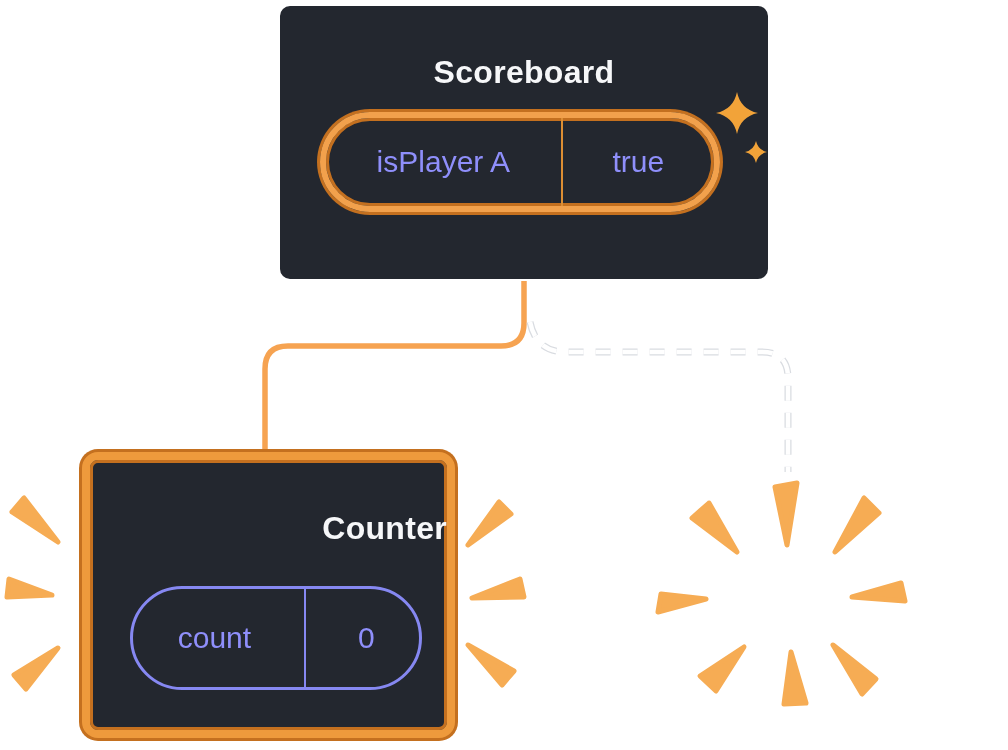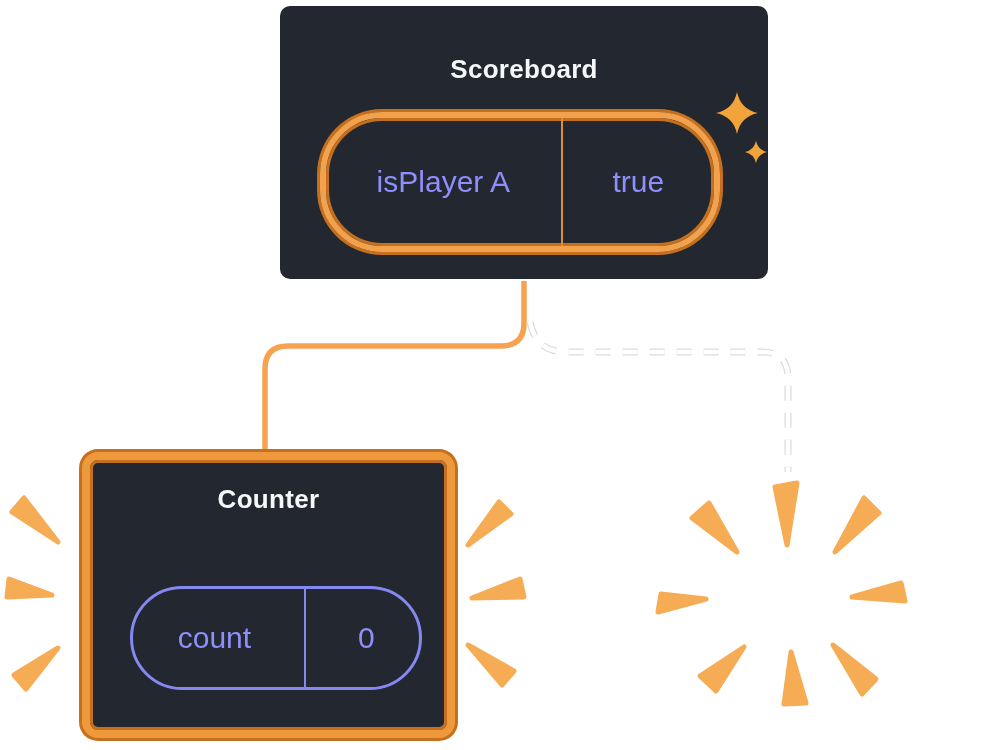--- a/index.html
+++ b/index.html
@@ -34,37 +34,37 @@
   }
   .counter-box {
     left: 82px; top: 452px;
     width: 373px; height: 286px;
     border: 8px solid #EE9A3C;
     border-radius: 16px;
     box-shadow: 0 0 0 3px #C4701F, inset 0 0 0 3px #C4701F;
   }
   .box-title {
     color: #F6F7F9;
-    font-size: 26px;
+    font-size: 32px;
     font-weight: 600;
     text-align: center;
     letter-spacing: 0.3px;
   }
   .scoreboard-box .box-title { margin-top: 48px; }
-  .counter-box .box-title { margin-top: 24px; }
+  .counter-box .box-title { margin-top: 50px; text-align: right; }
 
   .state-pill {
     position: absolute;
     box-sizing: border-box;
     display: flex;
     align-items: stretch;
   }
   .scoreboard-pill {
     left: 40px; top: 106px;
-    width: 400px; height: 140px;
+    width: 400px; height: 100px;
     border-radius: 62px;
     border: 6px solid #F2A14C;
     box-shadow: 0 0 0 3px #C4701F, inset 0 0 0 3px #C4701F;
   }
   .counter-pill {
     left: 40px; top: 126px;
     width: 292px; height: 104px;
     border-radius: 52px;
     border: 3px solid #8688F2;
     gap: 8px;

